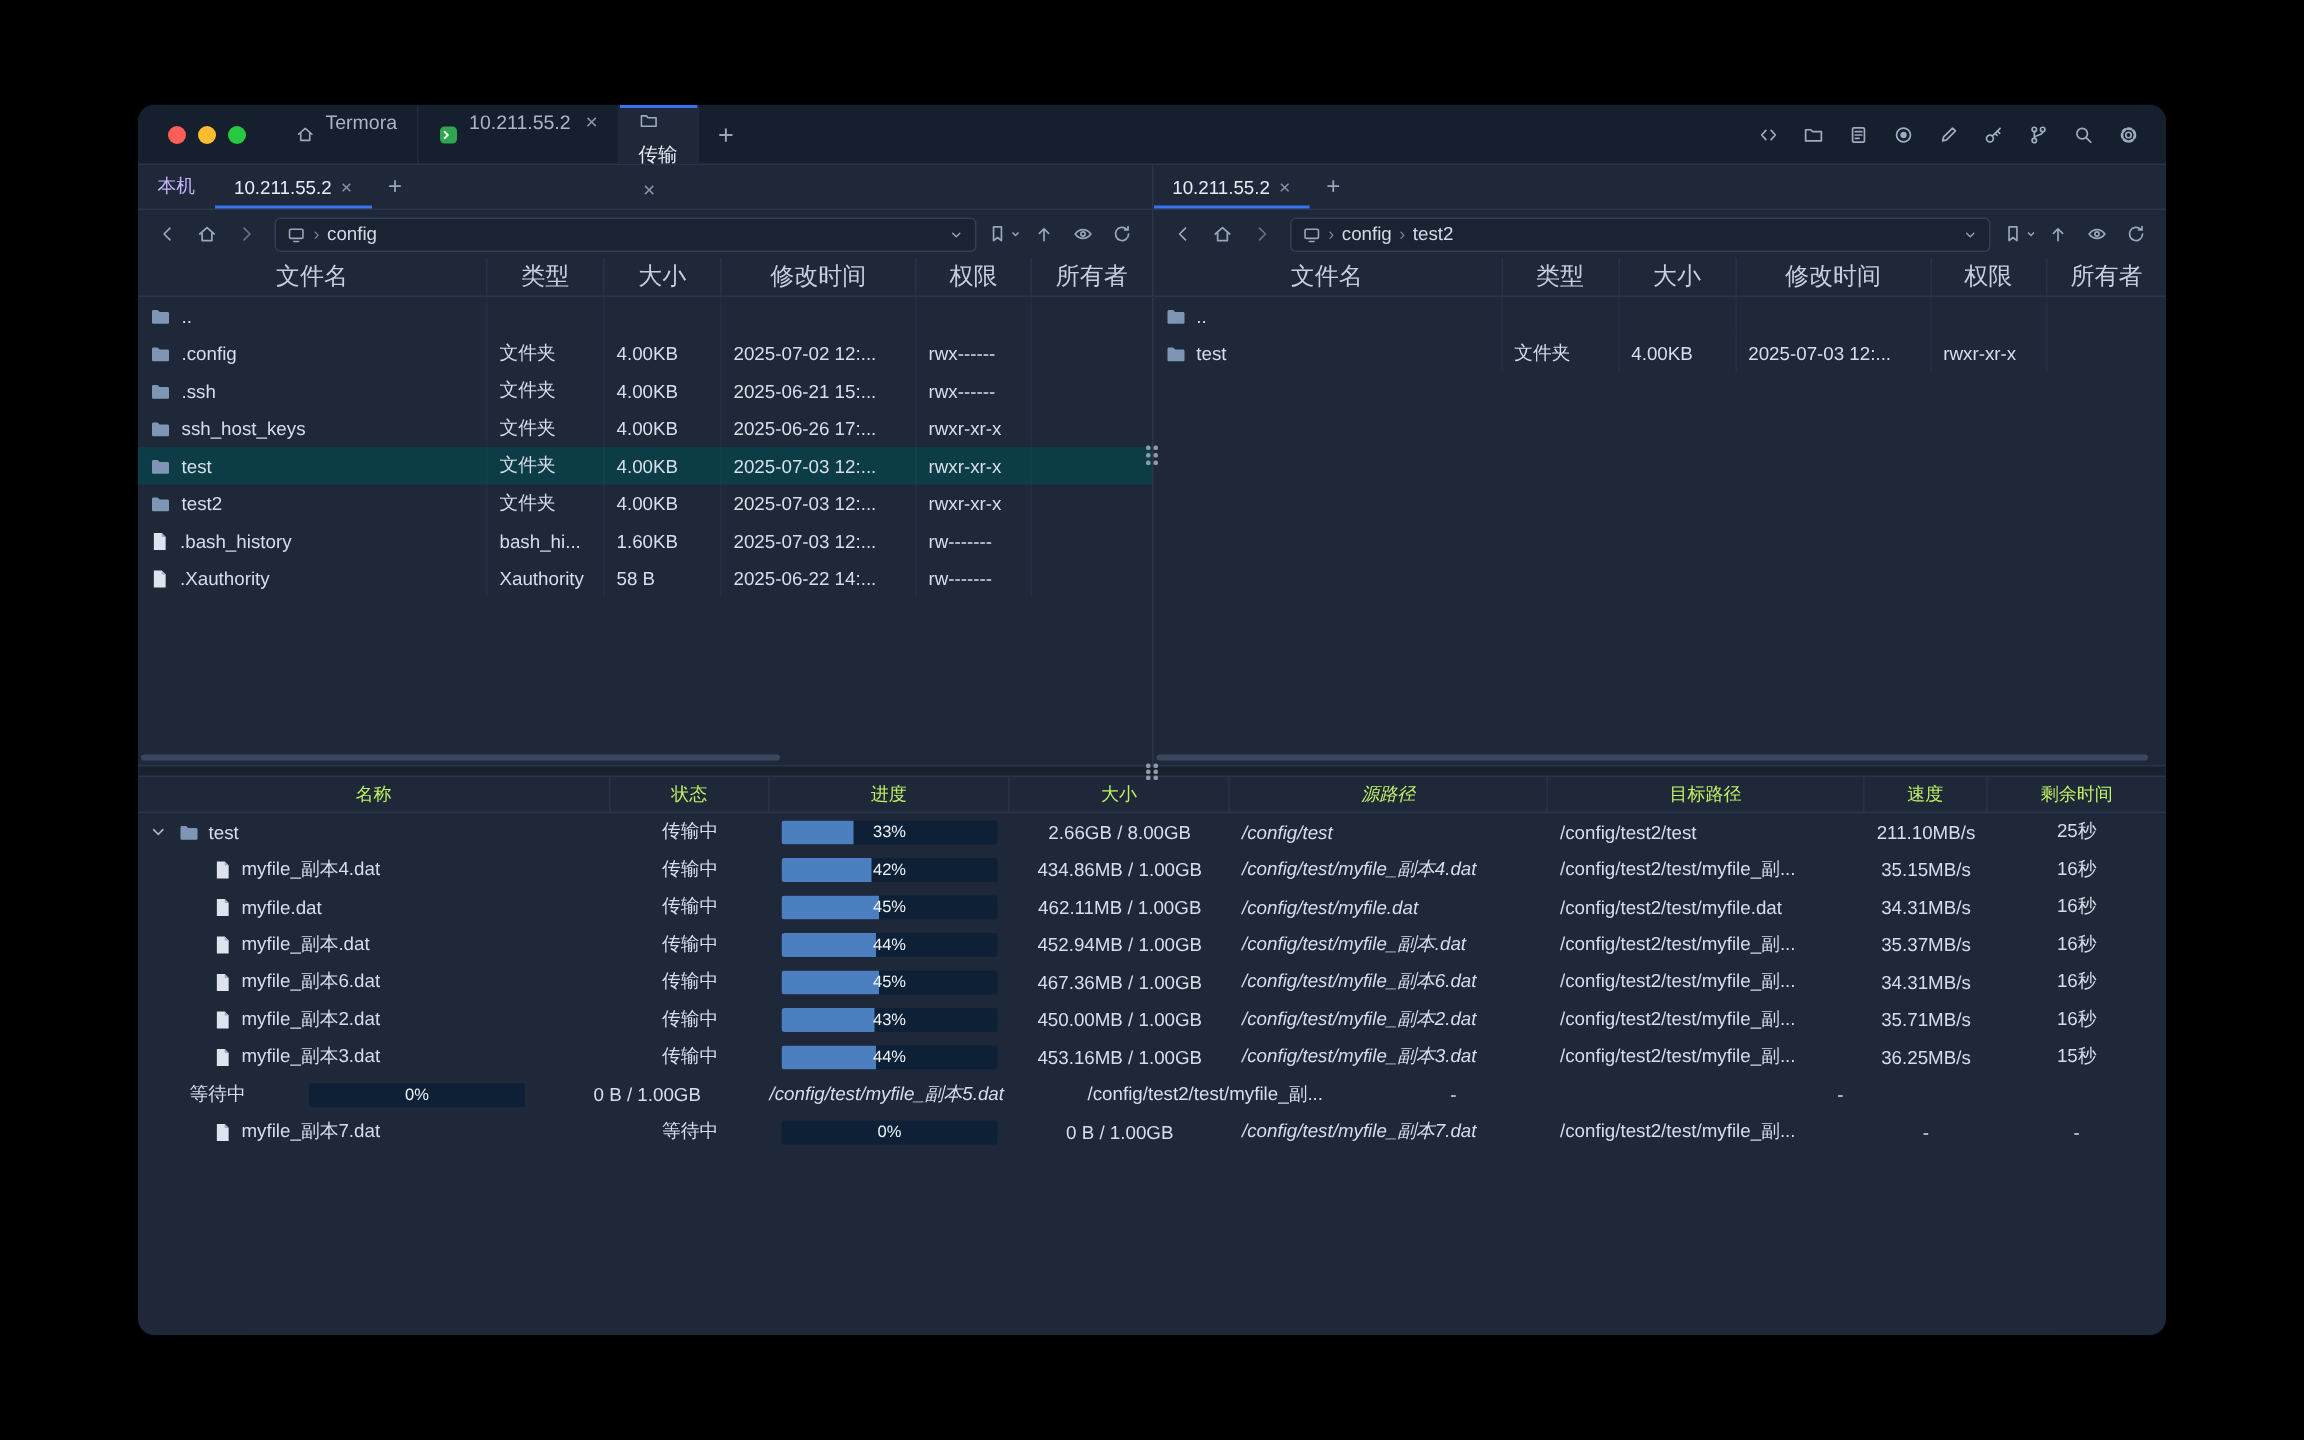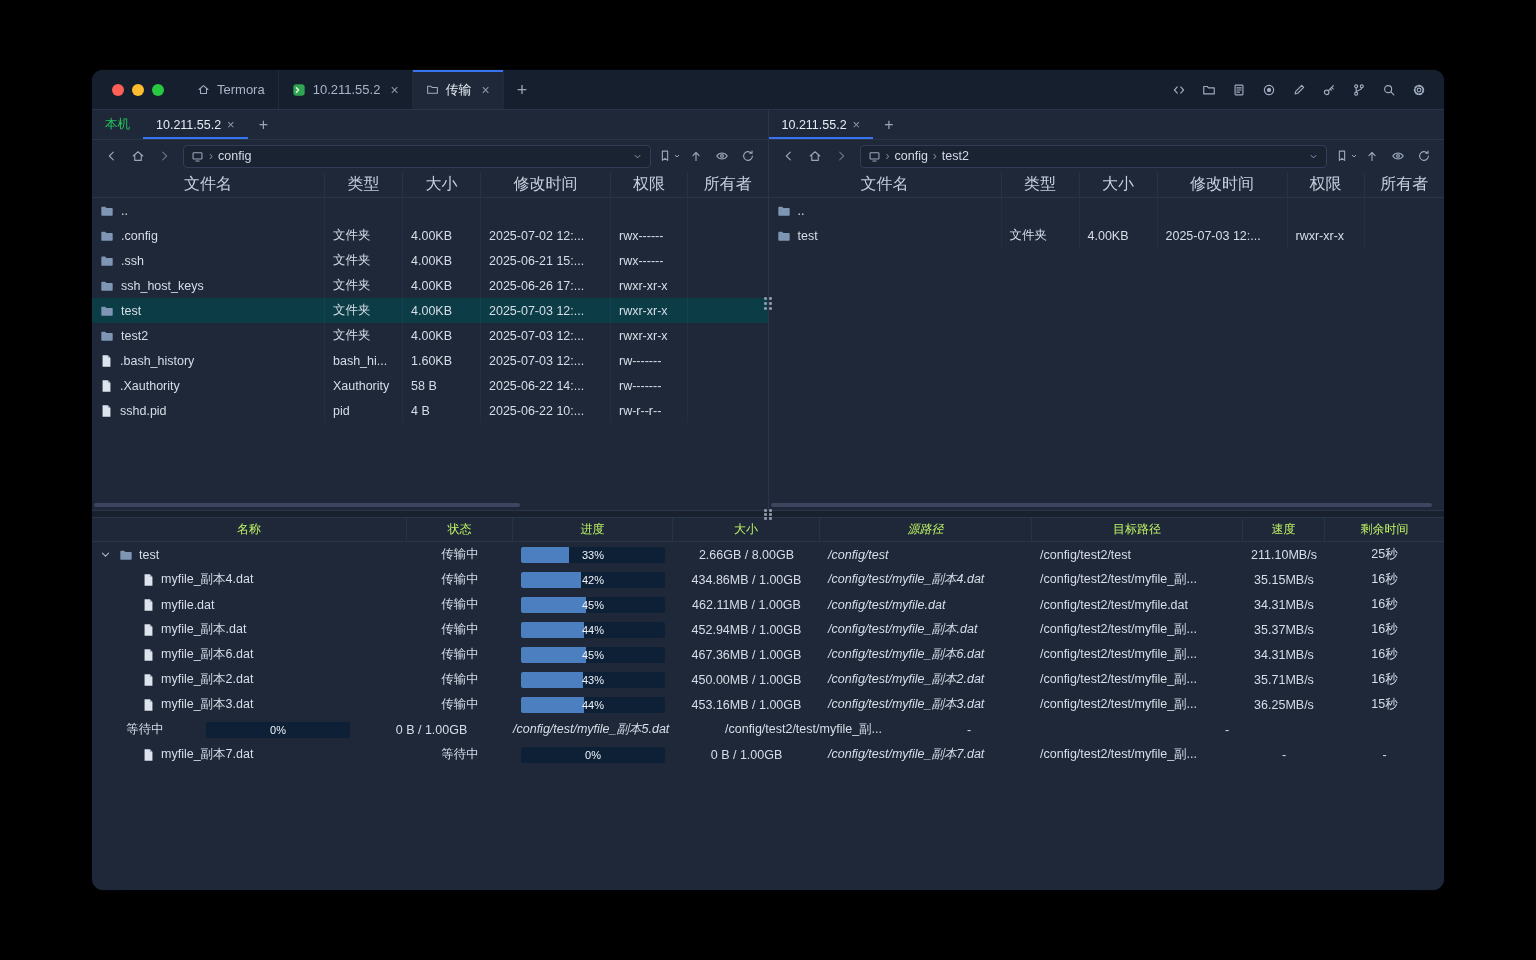--- a/index.html
+++ b/index.html
@@ -8,38 +8,38 @@
   .window{position:absolute;left:92px;top:70px;width:1352px;height:820px;
     background:#1e2838;border-radius:11px;overflow:hidden;display:flex;flex-direction:column;
     box-shadow:0 30px 80px rgba(0,0,0,.95),0 0 0 1px #05070c;}
   
   .titlebar{height:40px;background:#161f2e;display:flex;align-items:stretch;
     border-bottom:1px solid #2b3549;flex:none;}
   .traffic{display:flex;align-items:center;gap:8px;padding:0 20px 0 20px;}
   .dot{width:12px;height:12px;border-radius:50%;}
   .dot.red{background:#ff5f57}.dot.yellow{background:#febc2e}.dot.green{background:#28c840}
   .wtabs{display:flex;align-items:stretch;}
-  .wtab{display:flex;align-items:center;gap:7px;padding:16px 13px;font-size:13px;color:#a9b4c8;
+  .wtab{display:flex;gap:7px;padding:4px 13px;font-size:13px;color:#a9b4c8;
     border-right:1px solid #202a3c;position:relative;cursor:default;white-space:nowrap;}
-  .wtab.active{background:#1e2838;color:#e8edf5;box-shadow:inset 0 2px 0 #3674f0;}
+  .wtab.active{background:#1e2838;color:#e8edf5;box-shadow:inset 0 2px 0 #3674f0;flex-direction:column;}
   .wtab-icon{display:flex;align-items:center;color:#9fabbf;}
   .tclose{color:#8b96aa;font-size:14px;margin-left:3px;line-height:1;}
   .newtab{background:none;border:none;color:#9aa5b9;font-size:18px;padding:0 13px;line-height:40px;}
   .tb-actions{margin-left:auto;display:flex;align-items:center;gap:4px;padding-right:12px;}
   .tbtn{width:26px;height:26px;display:flex;align-items:center;justify-content:center;
     border-radius:4px;color:#9fabbf;font-size:11px;}
   
   .panels{display:flex;flex:none;height:400px;min-width:0;}
   .fpanel{flex:1;display:flex;flex-direction:column;min-width:0;}
   .vdivider{width:1px;background:#2b3549;flex:none;position:relative;}
   .grip-v{position:absolute;left:-5px;top:186px;width:11px;display:grid;
     grid-template-columns:repeat(2,5px);grid-auto-rows:5px;justify-content:center;}
   .grip-v i,.grip-h i{width:2.5px;height:2.5px;background:#8e99ad;border-radius:50%;display:block;margin:1px;}
   .ptabs{height:30px;display:flex;align-items:stretch;border-bottom:1px solid #2b3549;flex:none;}
-  .ptab{display:flex;align-items:center;gap:6px;padding:0 13px;font-size:12.5px;color:#22c55e;white-space:nowrap;}
+  .ptab{display:flex;align-items:center;gap:6px;padding:0 13px;font-size:12.5px;color:#c4b5fd;white-space:nowrap;}
   .ptab.active{color:#e6ecf4;box-shadow:inset 0 -2px 0 #3674f0;}
   .pclose{color:#8b96aa;font-size:13px;line-height:1;}
   .pplus{padding:0 11px;color:#9aa5b9;font-size:16px;display:flex;align-items:center;}
   .ptoolbar{height:32px;display:flex;align-items:center;gap:2px;padding:0 8px;flex:none;}
   .nav-btn{min-width:24px;height:24px;display:flex;align-items:center;justify-content:center;
     color:#9aa6ba;border-radius:4px;gap:1px;}
   .nav-btn.dim{color:#66718a;}
   .crumb{flex:1;height:23px;margin:0 5px;background:#1a2332;border:1px solid #323e57;border-radius:4px;
     display:flex;align-items:center;padding:0 7px;gap:5px;font-size:12.5px;color:#d3dae6;min-width:0;}
   .crumb .sep{color:#76819a;font-size:12px;}
@@ -388,36 +388,20 @@
                 </svg>
               </span>
         <span>.Xauthority</span>
       </div>
       <div class="cell c-type">Xauthority</div>
       <div class="cell c-size">58 B</div>
       <div class="cell c-mtime">2025-06-22 14:...</div>
       <div class="cell c-perm">rw-------</div>
       <div class="cell c-owner"></div>
     </div>
-    <div class="frow">
-      <div class="cell c-name">
-        <span class="ficon">
-                <svg width="13" height="14" viewBox="0 0 14 16">
-                  <path d="M2.5 1.5h6l3 3v10h-9z" fill="#dde4ee"></path>
-                  <path d="M8.5 1.5v3h3z" fill="#9fabbf"></path>
-                </svg>
-              </span>
-        <span>sshd.pid</span>
-      </div>
-      <div class="cell c-type">pid</div>
-      <div class="cell c-size">4 B</div>
-      <div class="cell c-mtime">2025-06-22 10:...</div>
-      <div class="cell c-perm">rw-r--r--</div>
-      <div class="cell c-owner"></div>
-    </div>
         </div>
       <div class="hscroll">
         <div class="hthumb" id="lp-thumb" style="width: 63%;"></div>
       </div>
     </section>
     <div class="vdivider">
       <div class="grip-v">
           <i></i>
           <i></i>
           <i></i>

